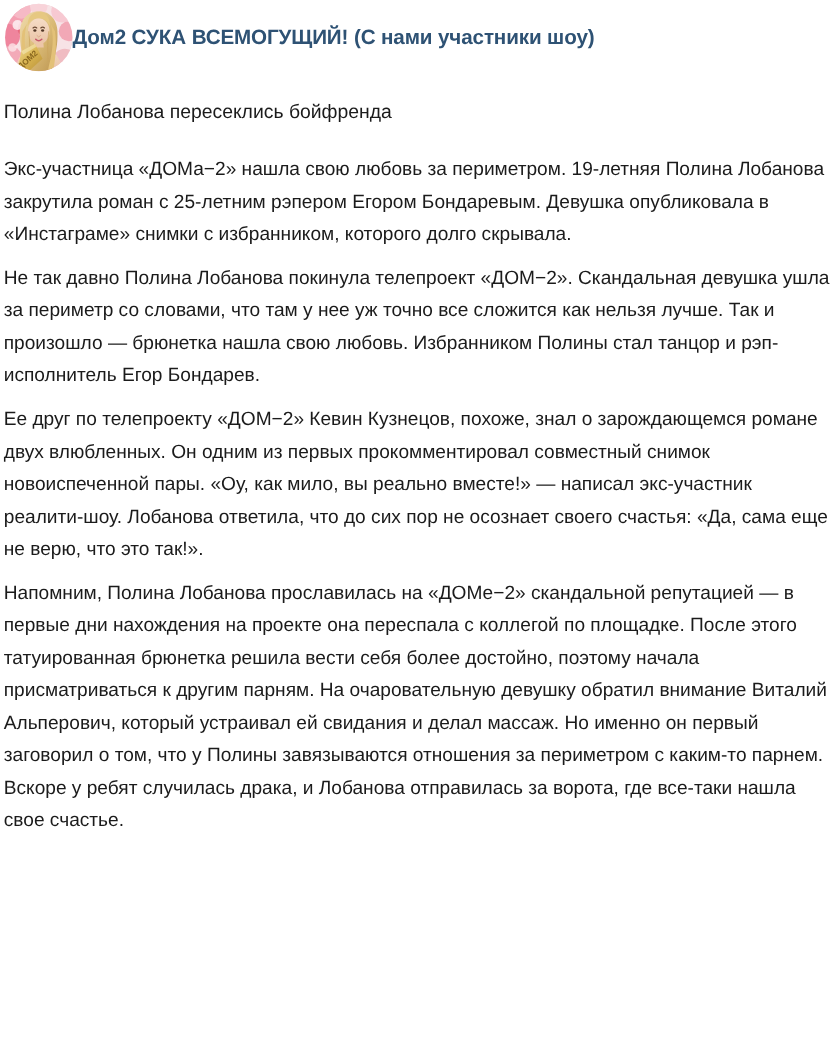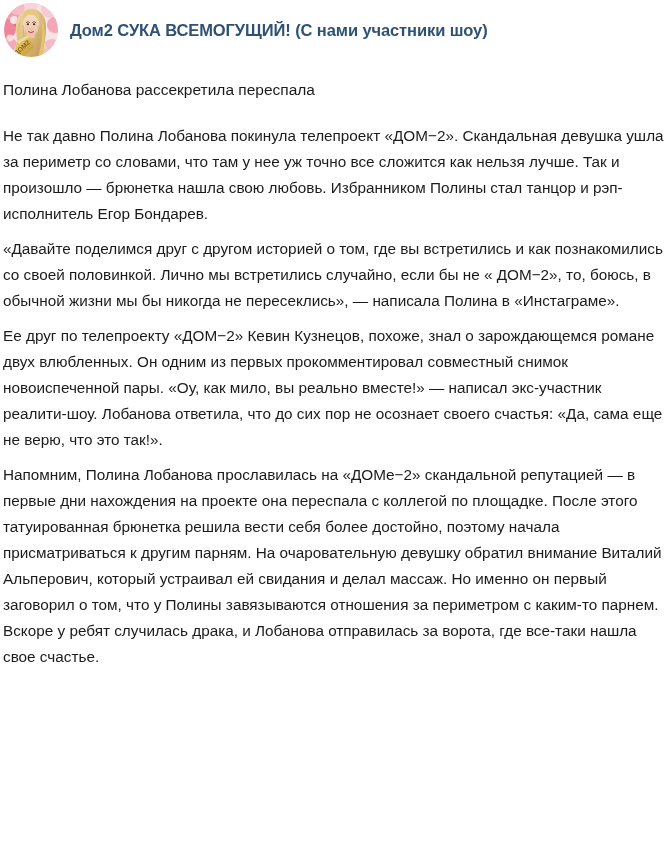--- a/index.html
+++ b/index.html
@@ -43,21 +43,20 @@
     flex: 0 0 auto;
     background: #f3c6cf;
   }
   .avatar svg {
     display: block;
     width: 54px;
     height: 54px;
   }
 
   .post-title {
-    margin-left: 12px;
     font-size: 16.5px;
     font-weight: bold;
     color: #2e5274;
     letter-spacing: -0.1px;
     white-space: nowrap;
   }
 
   
   .article {
     padding: 0 6px 0 3px;
@@ -158,22 +157,22 @@
           <path d="M13 38 L24 32 L25.2 34.4 L14.6 40.6 Z" fill="#f7ebbb" opacity="0.55"></path>
           <text x="19.5" y="46.5" font-family="'Liberation Sans', sans-serif" font-size="6.6" font-weight="bold" fill="#8a6820" transform="rotate(-42 19.5 46.5)" text-anchor="middle">ДОМ2</text>
         </g>
       </svg>
     </div>
 
     <div class="post-title" style="color: rgb(46, 82, 116);">Дом2 СУКА ВСЕМОГУЩИЙ! (С нами участники шоу)</div>
   </div>
 
   <div class="article" style="color: rgb(27, 27, 27);">
-    <p class="lead">Полина Лобанова рассекретила переспала</p>
+    <p class="lead">Полина Лобанова пересеклись бойфренда</p>
     <div id="paragraphs">
+        <p class="para">Экс-участница «ДОМа−2» нашла свою любовь за периметром. 19-летняя Полина Лобанова закрутила роман с 25-летним рэпером Егором Бондаревым. Девушка опубликовала в «Инстаграме» снимки с избранником, которого долго скрывала.</p>
         <p class="para">Не так давно Полина Лобанова покинула телепроект «ДОМ−2». Скандальная девушка ушла за периметр со словами, что там у нее уж точно все сложится как нельзя лучше. Так и произошло — брюнетка нашла свою любовь. Избранником Полины стал танцор и рэп-исполнитель Егор Бондарев.</p>
-        <p class="para">«Давайте поделимся друг с другом историей о том, где вы встретились и как познакомились со своей половинкой. Лично мы встретились случайно, если бы не « ДОМ−2», то, боюсь, в обычной жизни мы бы никогда не пересеклись», — написала Полина в «Инстаграме».</p>
         <p class="para">Ее друг по телепроекту «ДОМ−2» Кевин Кузнецов, похоже, знал о зарождающемся романе двух влюбленных. Он одним из первых прокомментировал совместный снимок новоиспеченной пары. «Оу, как мило, вы реально вместе!» — написал экс-участник реалити-шоу. Лобанова ответила, что до сих пор не осознает своего счастья: «Да, сама еще не верю, что это так!».</p>
         <p class="para">Напомним, Полина Лобанова прославилась на «ДОМе−2» скандальной репутацией — в первые дни нахождения на проекте она переспала с коллегой по площадке. После этого татуированная брюнетка решила вести себя более достойно, поэтому начала присматриваться к другим парням. На очаровательную девушку обратил внимание Виталий Альперович, который устраивал ей свидания и делал массаж. Но именно он первый заговорил о том, что у Полины завязываются отношения за периметром с каким-то парнем. Вскоре у ребят случилась драка, и Лобанова отправилась за ворота, где все-таки нашла свое счастье.</p>
       </div>
   </div>
 
 </div>
 
 </body></html>

